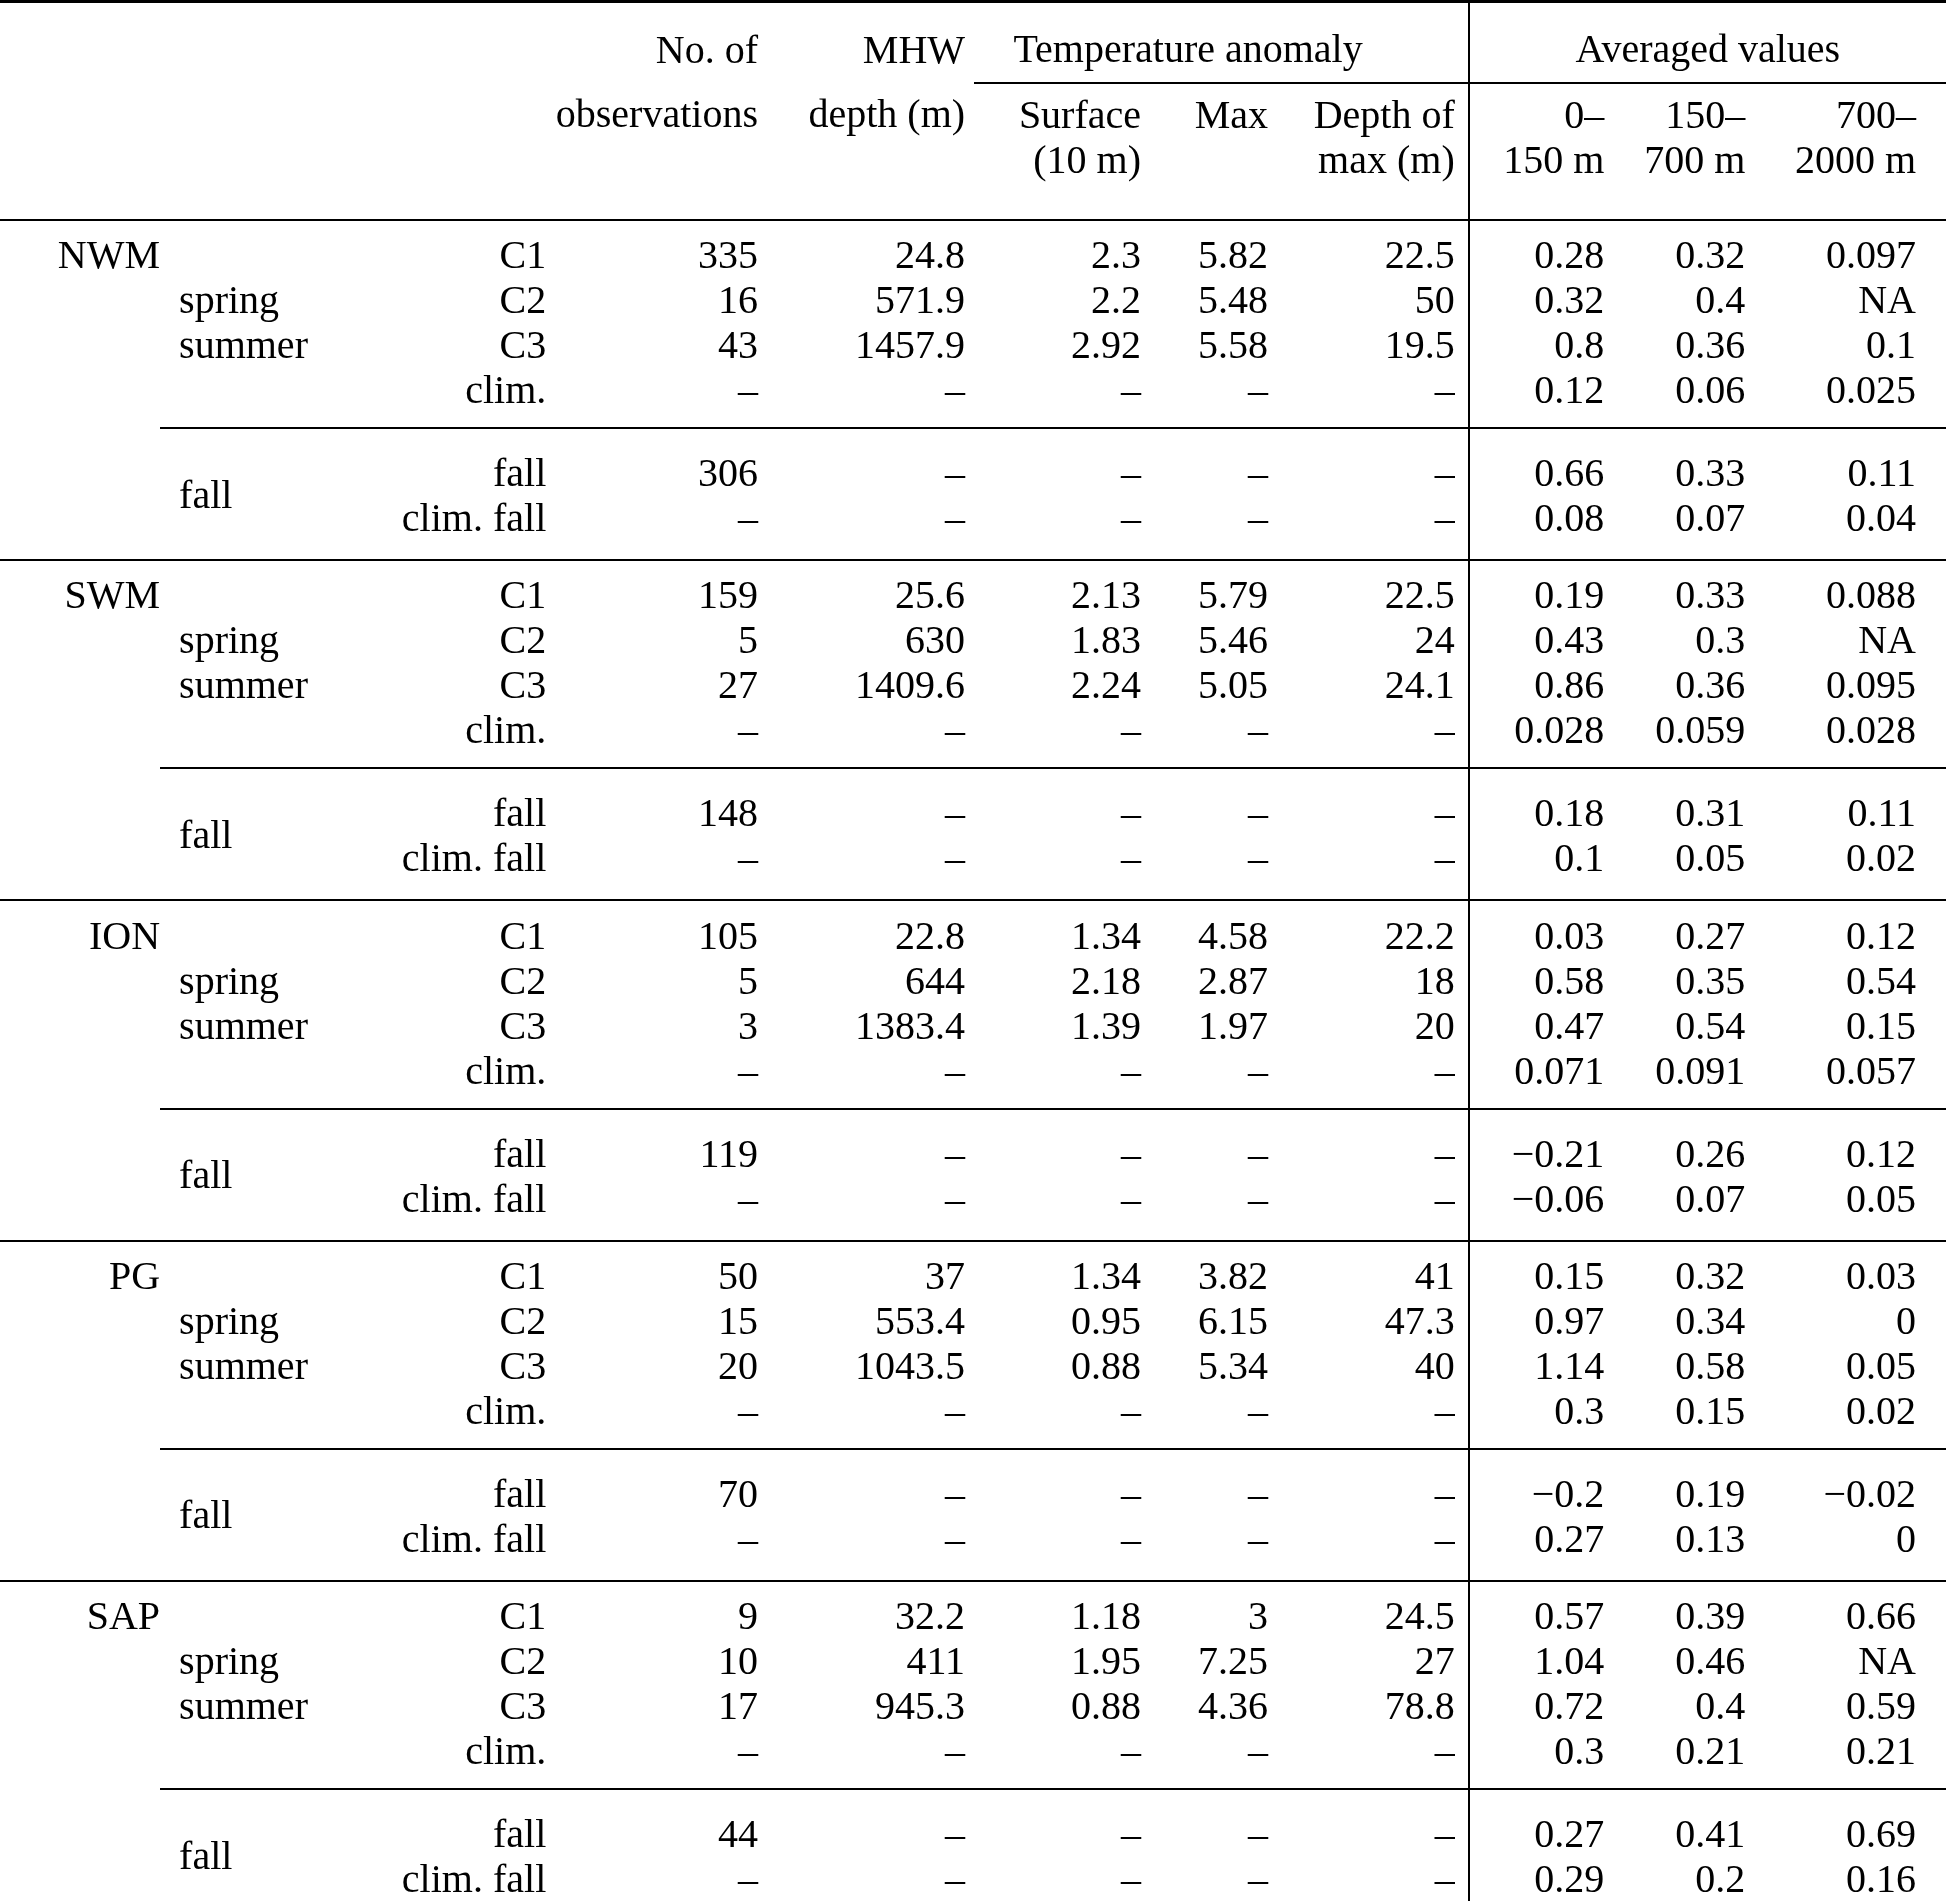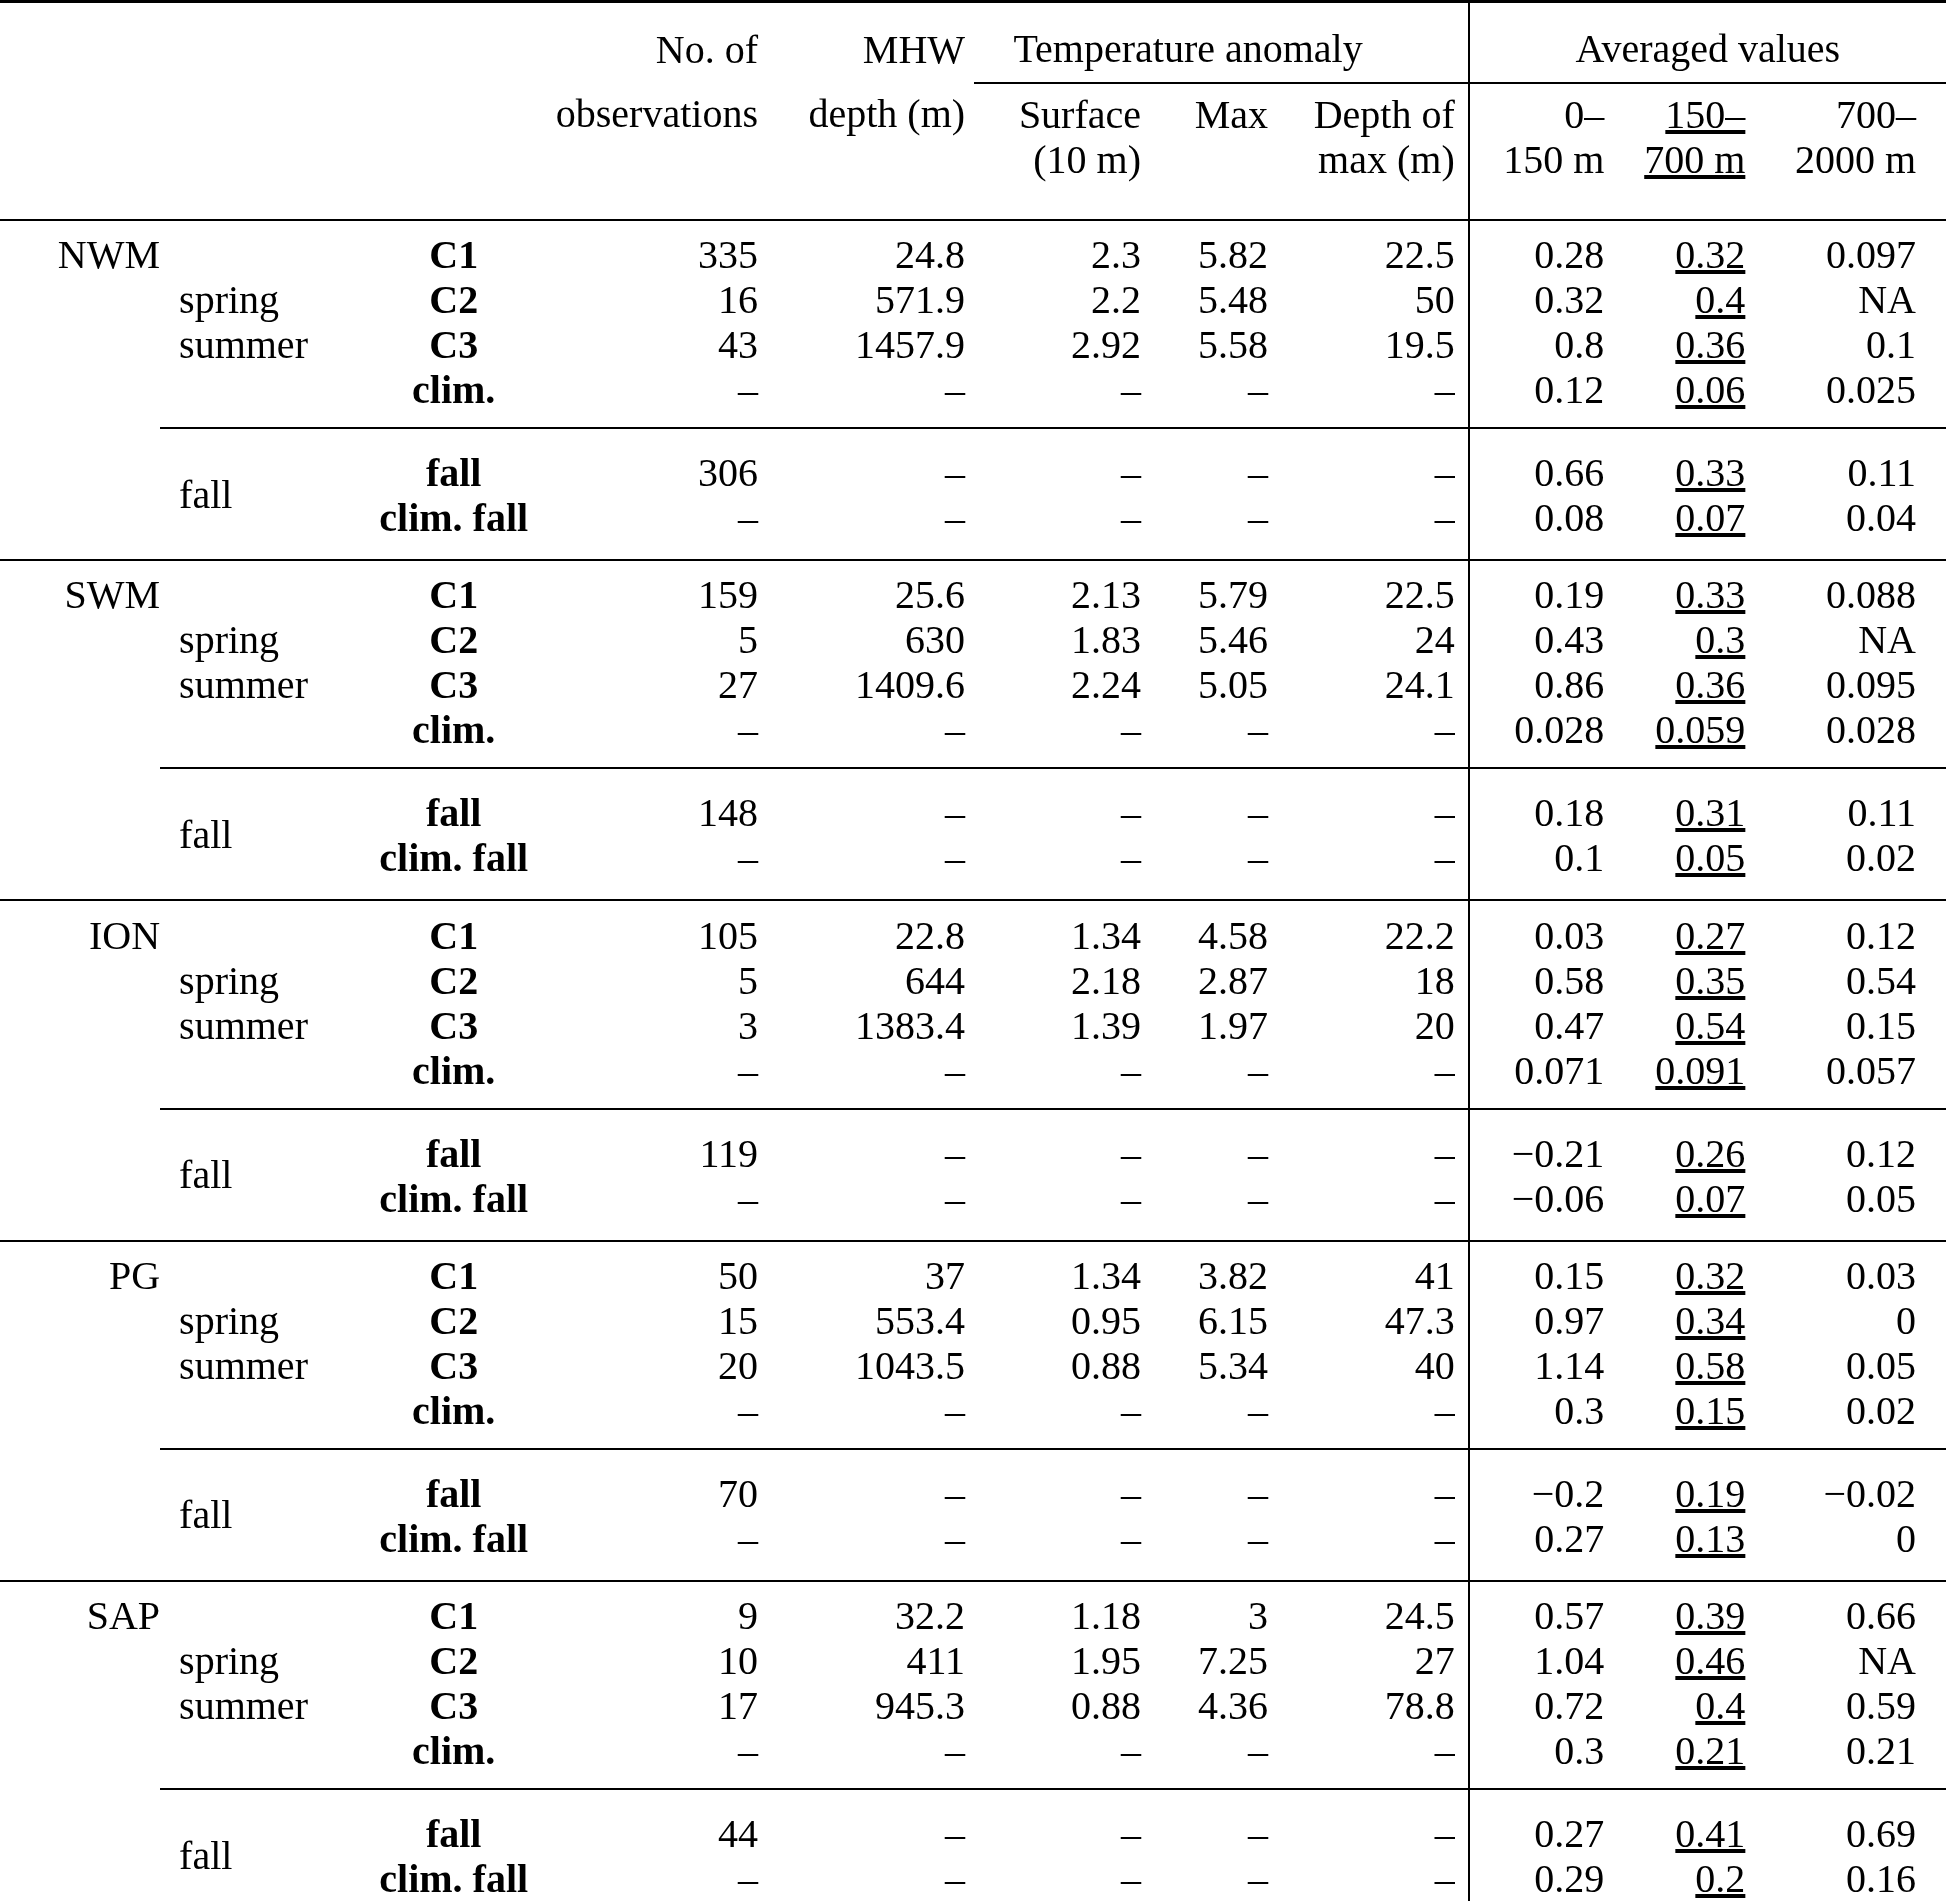--- a/index.html
+++ b/index.html
@@ -30,25 +30,25 @@
   .grp-temp { padding-right: 66px; }
   .cmid { border-bottom: 2.8px solid #000; }
   
   .num { text-align: right; }
   .v0 { padding-right: 9.4px; }
   .v1 { padding-right: 9.4px; }
   .v2 { padding-right: 7.5px; }
   .v3 { padding-right: 7.5px; }
   .v4 { padding-right: 13px; }
   .v5 { padding-right: 24.5px; }
-  .v6 { padding-right: 24.5px; text-decoration: underline; }
+  .v6 { padding-right: 24.5px; }
   .v7 { padding-right: 30px; }
   td.region { text-align: right; padding-left: 19px; }
   td.season { text-align: left; padding-left: 19px; margin-top: 35px; }
-  td.label  { text-align: center; padding-left: 17px; font-weight: bold; }
+  td.label  { text-align: right; padding-left: 17px; }
   
   .vbar { border-left: 2.8px solid #000; }
   td.bb { border-bottom: 2.8px solid #000; }
   
   tbody td { vertical-align: top; }
   tr.r-first > td { padding-top: 11.3px; }
   tr.r-cline > td { padding-bottom: 15px; }
   tr.r-fall1 > td { padding-top: 21px; }
   tr.r-fall2 > td { padding-bottom: 19px; }
   td.season-fall { vertical-align: middle; padding-top: 0 !important; }

